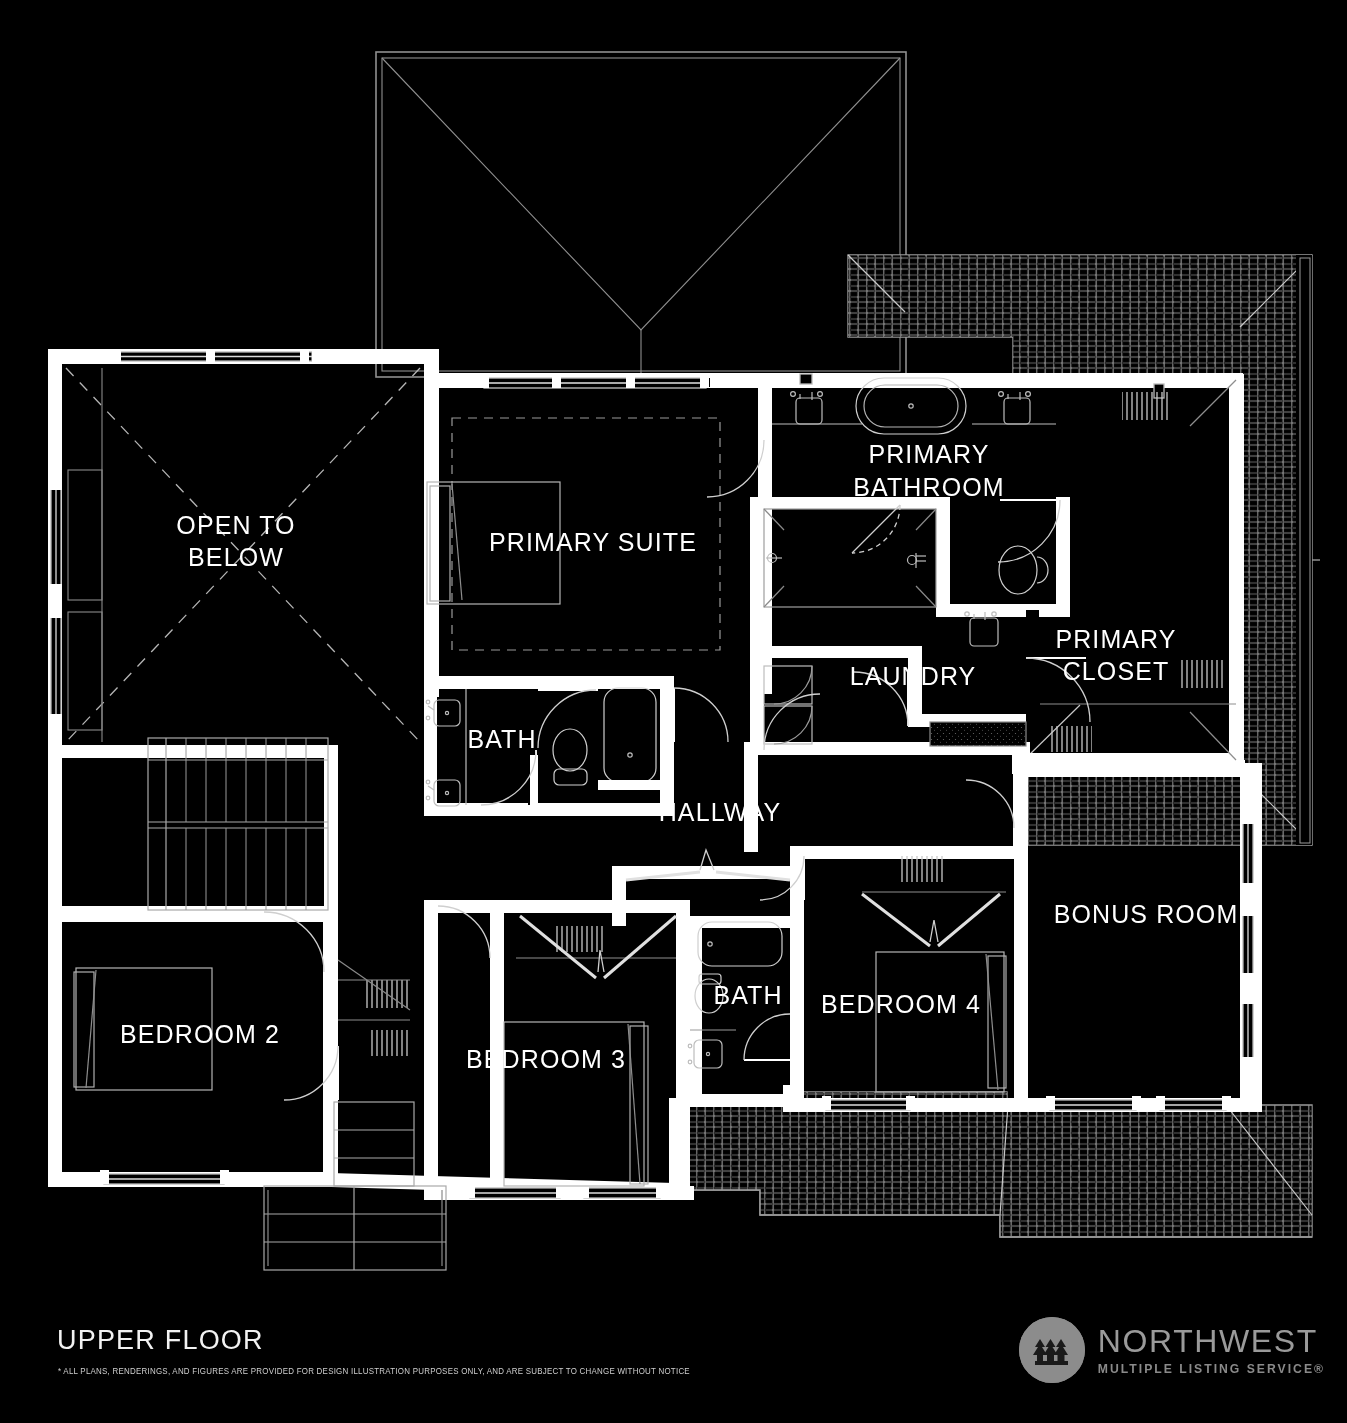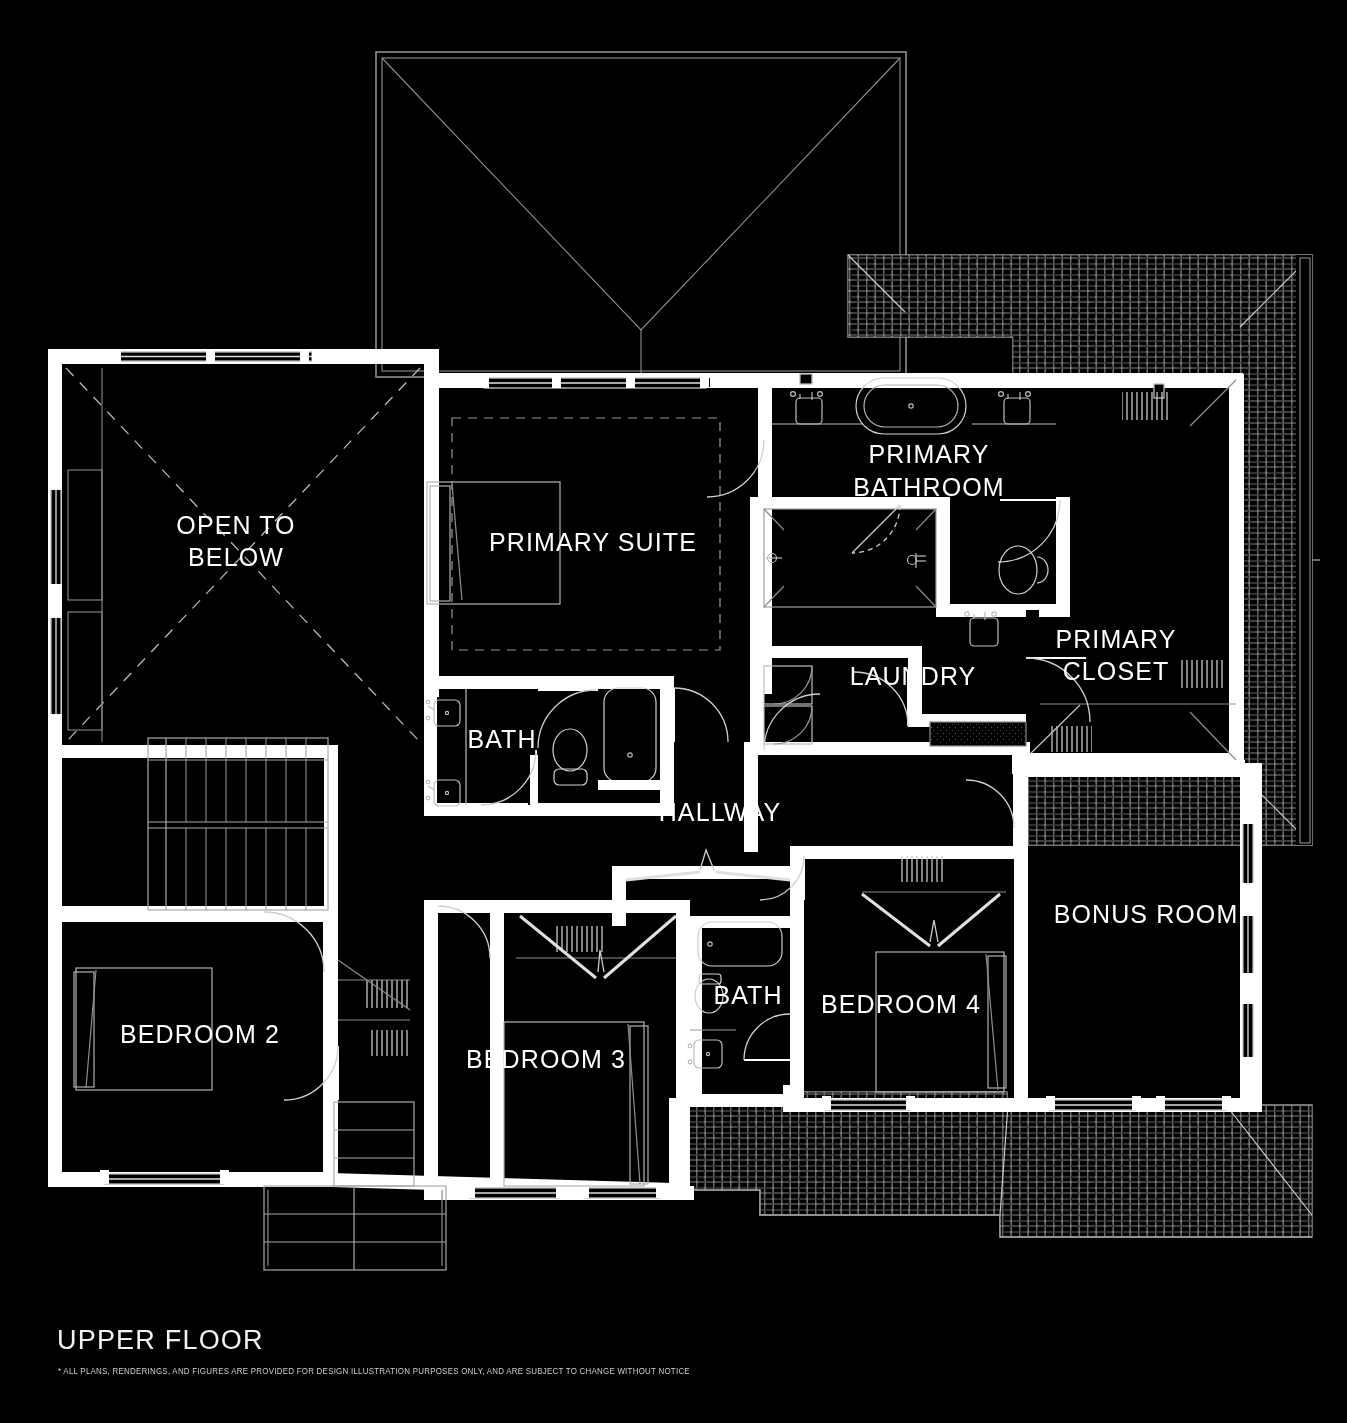--- a/index.html
+++ b/index.html
@@ -652,15 +652,32 @@
       <text class="room" x="748" y="1004">BATH</text>
       <text class="room" x="901" y="1013">BEDROOM 4</text>
       <text class="room" x="1146" y="923">BONUS ROOM</text>
     </g>
   </svg>
 
   <div id="footer">
     <div id="floor-title">UPPER FLOOR</div>
     <div id="disclaimer">* ALL PLANS, RENDERINGS, AND FIGURES ARE PROVIDED FOR DESIGN ILLUSTRATION PURPOSES ONLY, AND ARE SUBJECT TO CHANGE WITHOUT NOTICE</div>
 
+    <div id="logo">
+      <div id="logo-mark">
+        <svg width="66" height="66" viewBox="0 0 66 66">
+          <circle cx="33" cy="33" r="33" fill="#8c8c8c"></circle>
+          <g fill="#1a1a1a">
+            <path d="M18 44 L18 38 L14 38 L19 30 L16 30 L21 22 L26 30 L23 30 L28 38 L24 38 L24 44 Z"></path>
+            <path d="M28 44 L28 38 L24.5 38 L29.5 30 L26.5 30 L31.5 22 L36.5 30 L33.5 30 L38.5 38 L35 38 L35 44 Z"></path>
+            <path d="M38.5 44 L38.5 38 L35 38 L40 30 L37 30 L42 22 L47 30 L44 30 L49 38 L45.5 38 L45.5 44 Z"></path>
+            <rect x="16" y="44" width="33" height="4"></rect>
+          </g>
+        </svg>
+      </div>
+      <div id="logo-text">
+        <div id="logo-title">NORTHWEST</div>
+        <div id="logo-sub">MULTIPLE LISTING SERVICE®</div>
+      </div>
+    </div>
   </div>
 
 </div>
 
 </body></html>

